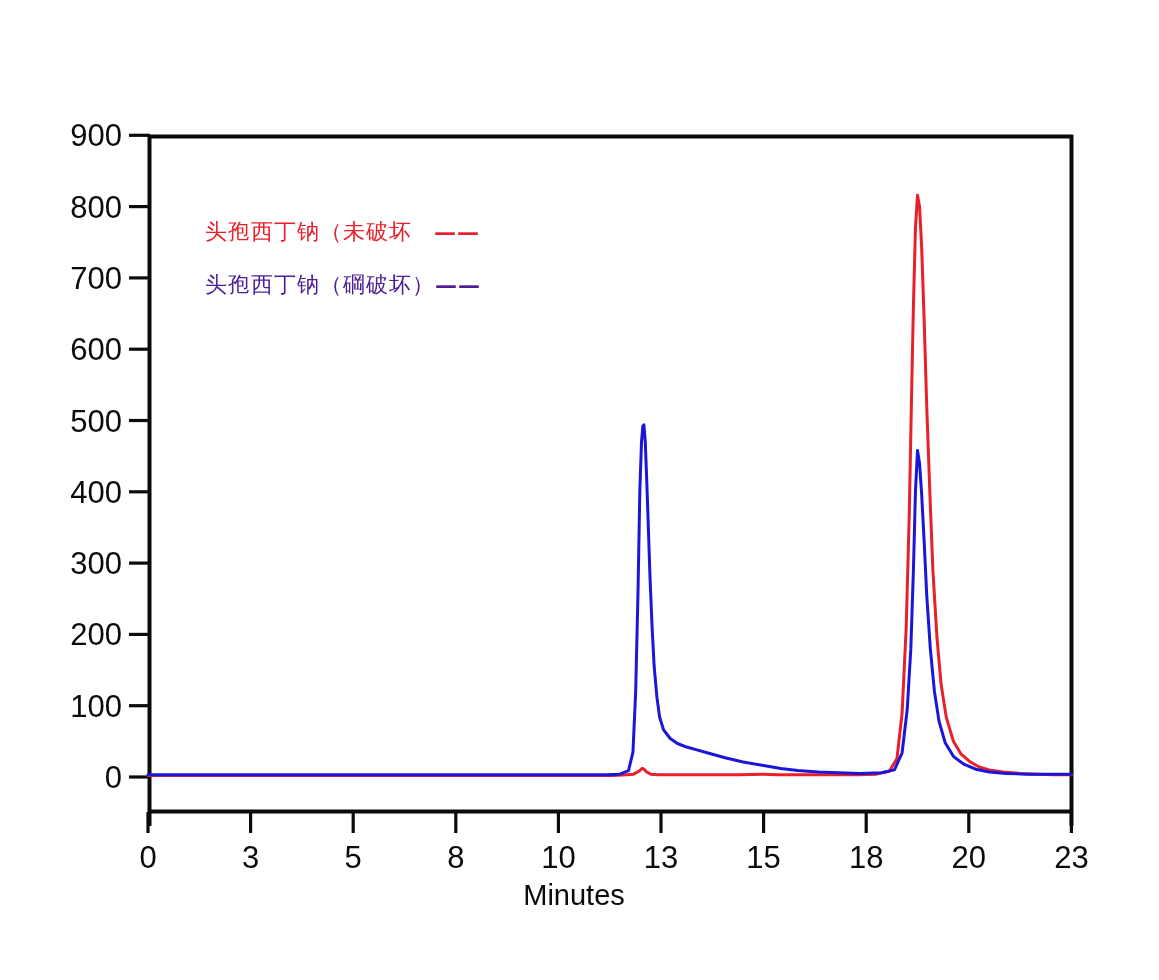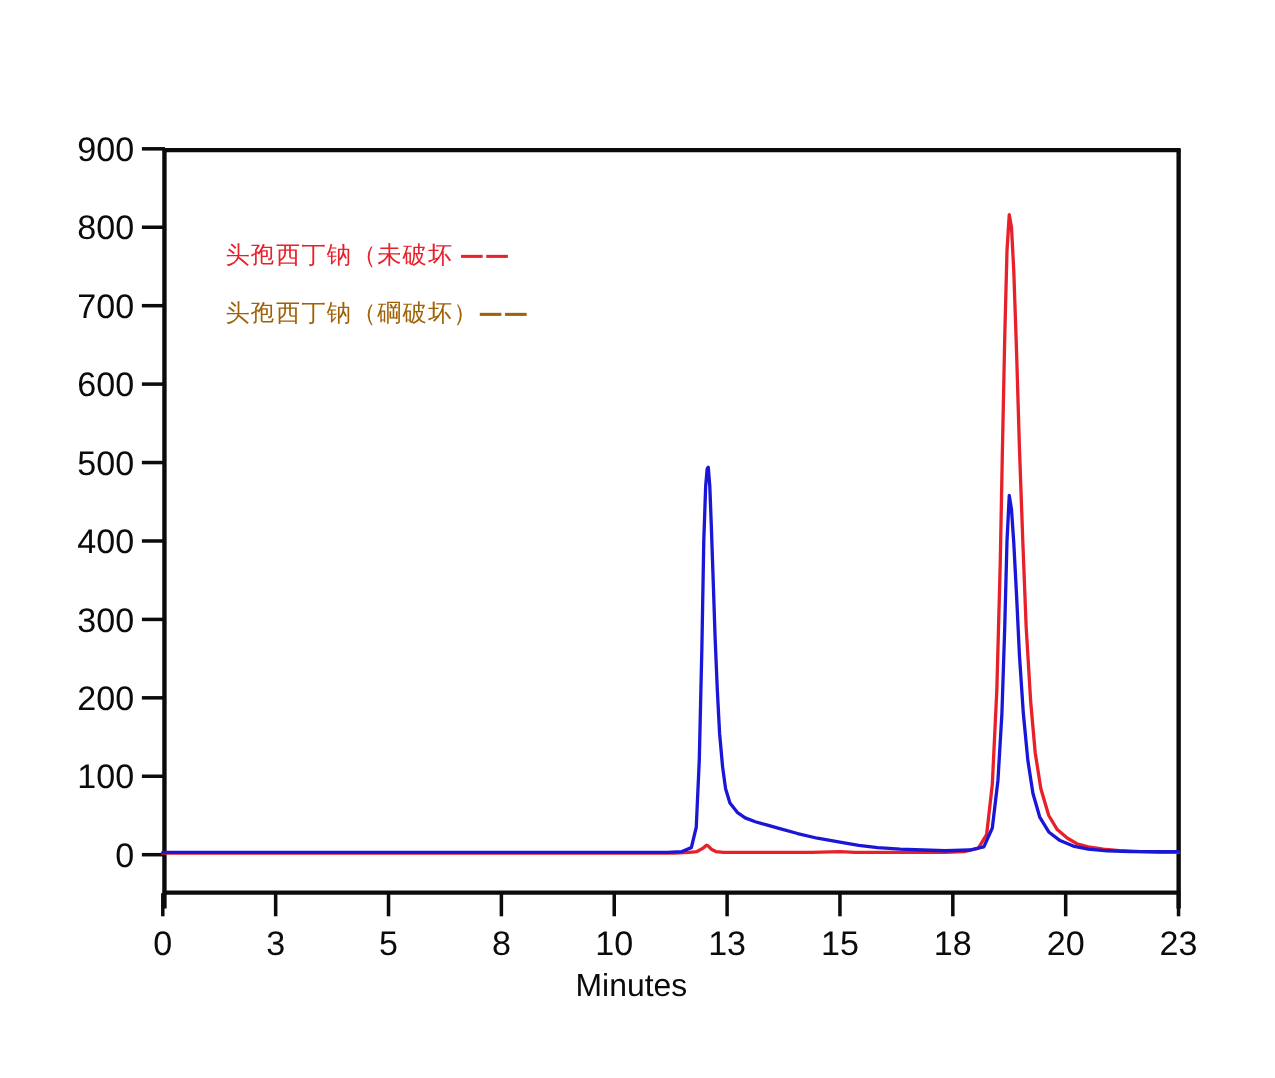--- a/index.html
+++ b/index.html
@@ -116,22 +116,22 @@
 
     <g id="traces">
         <path d="M148.00 775.57 L182.20 775.57 L216.40 775.57 L250.60 775.57 L301.90 775.57 L353.20 775.57 L387.40 775.57 L421.60 775.57 L455.80 775.57 L507.10 775.57 L558.40 775.57 L592.60 775.57 L613.12 775.57 L626.80 774.86 L633.64 774.15 L638.77 771.30 L642.19 768.44 L643.90 769.16 L646.64 772.01 L650.74 774.15 L657.58 774.86 L671.26 774.86 L691.78 774.86 L712.30 774.86 L737.95 774.86 L763.60 774.15 L777.28 774.86 L790.96 774.86 L808.06 774.86 L825.16 774.86 L842.26 774.86 L859.36 774.86 L876.46 774.15 L889.28 771.30 L896.98 758.46 L902.11 712.83 L906.21 627.27 L909.29 513.19 L911.34 406.24 L913.40 306.42 L915.45 227.99 L917.50 195.19 L919.55 206.60 L921.60 245.82 L924.17 320.68 L926.73 406.24 L929.81 491.80 L932.89 570.23 L936.99 637.97 L941.10 684.31 L946.23 717.11 L953.41 741.35 L961.11 754.18 L970.51 762.03 L979.06 767.02 L989.32 769.87 L1003.00 772.01 L1020.10 773.43 L1037.20 774.15 L1054.30 774.86 L1071.40 774.86" class="trace" stroke="#e8202a" stroke-width="3"></path>
         <path d="M148.00 774.86 L182.20 774.86 L216.40 774.86 L250.60 774.86 L301.90 774.86 L353.20 774.86 L387.40 774.86 L421.60 774.86 L455.80 774.86 L507.10 774.86 L558.40 774.86 L585.76 774.86 L606.28 774.86 L619.96 774.15 L628.51 770.58 L632.96 752.04 L635.69 691.44 L638.09 588.06 L639.80 491.80 L641.51 441.89 L642.87 426.20 L643.90 424.78 L645.27 441.89 L646.64 477.54 L648.35 527.45 L650.06 578.79 L652.11 627.27 L654.16 666.49 L656.90 697.14 L659.63 717.11 L663.57 729.94 L670.23 738.50 L677.42 743.49 L686.65 747.05 L696.91 749.91 L709.73 753.47 L725.13 757.75 L743.08 762.03 L763.60 765.59 L780.70 768.44 L797.80 770.58 L818.32 772.01 L838.84 772.72 L859.36 773.43 L881.59 772.72 L894.41 769.87 L902.11 752.76 L907.24 709.26 L910.83 648.66 L913.40 570.23 L915.45 491.80 L917.50 450.45 L919.55 463.28 L921.60 493.23 L924.17 541.71 L926.73 595.18 L930.32 648.66 L934.43 691.44 L939.05 721.39 L945.20 742.78 L953.41 756.32 L963.67 764.17 L975.64 769.16 L989.32 772.01 L1006.42 773.43 L1026.94 774.15 L1047.46 774.15 L1071.40 774.15" class="trace" stroke="#1a16d8" stroke-width="3"></path>
       </g>
 
     <text id="x-axis-title" class="axis-title" x="574" y="905" text-anchor="middle">Minutes</text>
   </svg>
 
   <div id="legend" style="position:absolute; left:205px; top:217px;">
-      <div style="display: flex; align-items: center; white-space: nowrap; color: rgb(232, 32, 42); margin-bottom: 14px; letter-spacing: 1px;">
+      <div style="display: flex; align-items: center; white-space: nowrap; color: rgb(232, 32, 42); margin-bottom: 14px; letter-spacing: 1px; gap: 16px;">
         <span class="legend-text">头孢西丁钠（未破坏</span>
         <span class="legend-text" style="margin-left: 6px; font-weight: 700;">——</span>
       </div>
-      <div style="display: flex; align-items: center; white-space: nowrap; color: #a16207; margin-bottom: 0px; letter-spacing: 1px; margin-top: 23px;">
+      <div style="display: flex; align-items: center; white-space: nowrap; color: #4c1d95; margin-bottom: 0px; letter-spacing: 1px; margin-top: 23px;">
         <span class="legend-text">头孢西丁钠（碙破坏）</span>
         <span class="legend-text" style="margin-left: 0px; font-weight: 700;">——</span>
       </div>
     </div>
 </div>
 
 </body></html>

